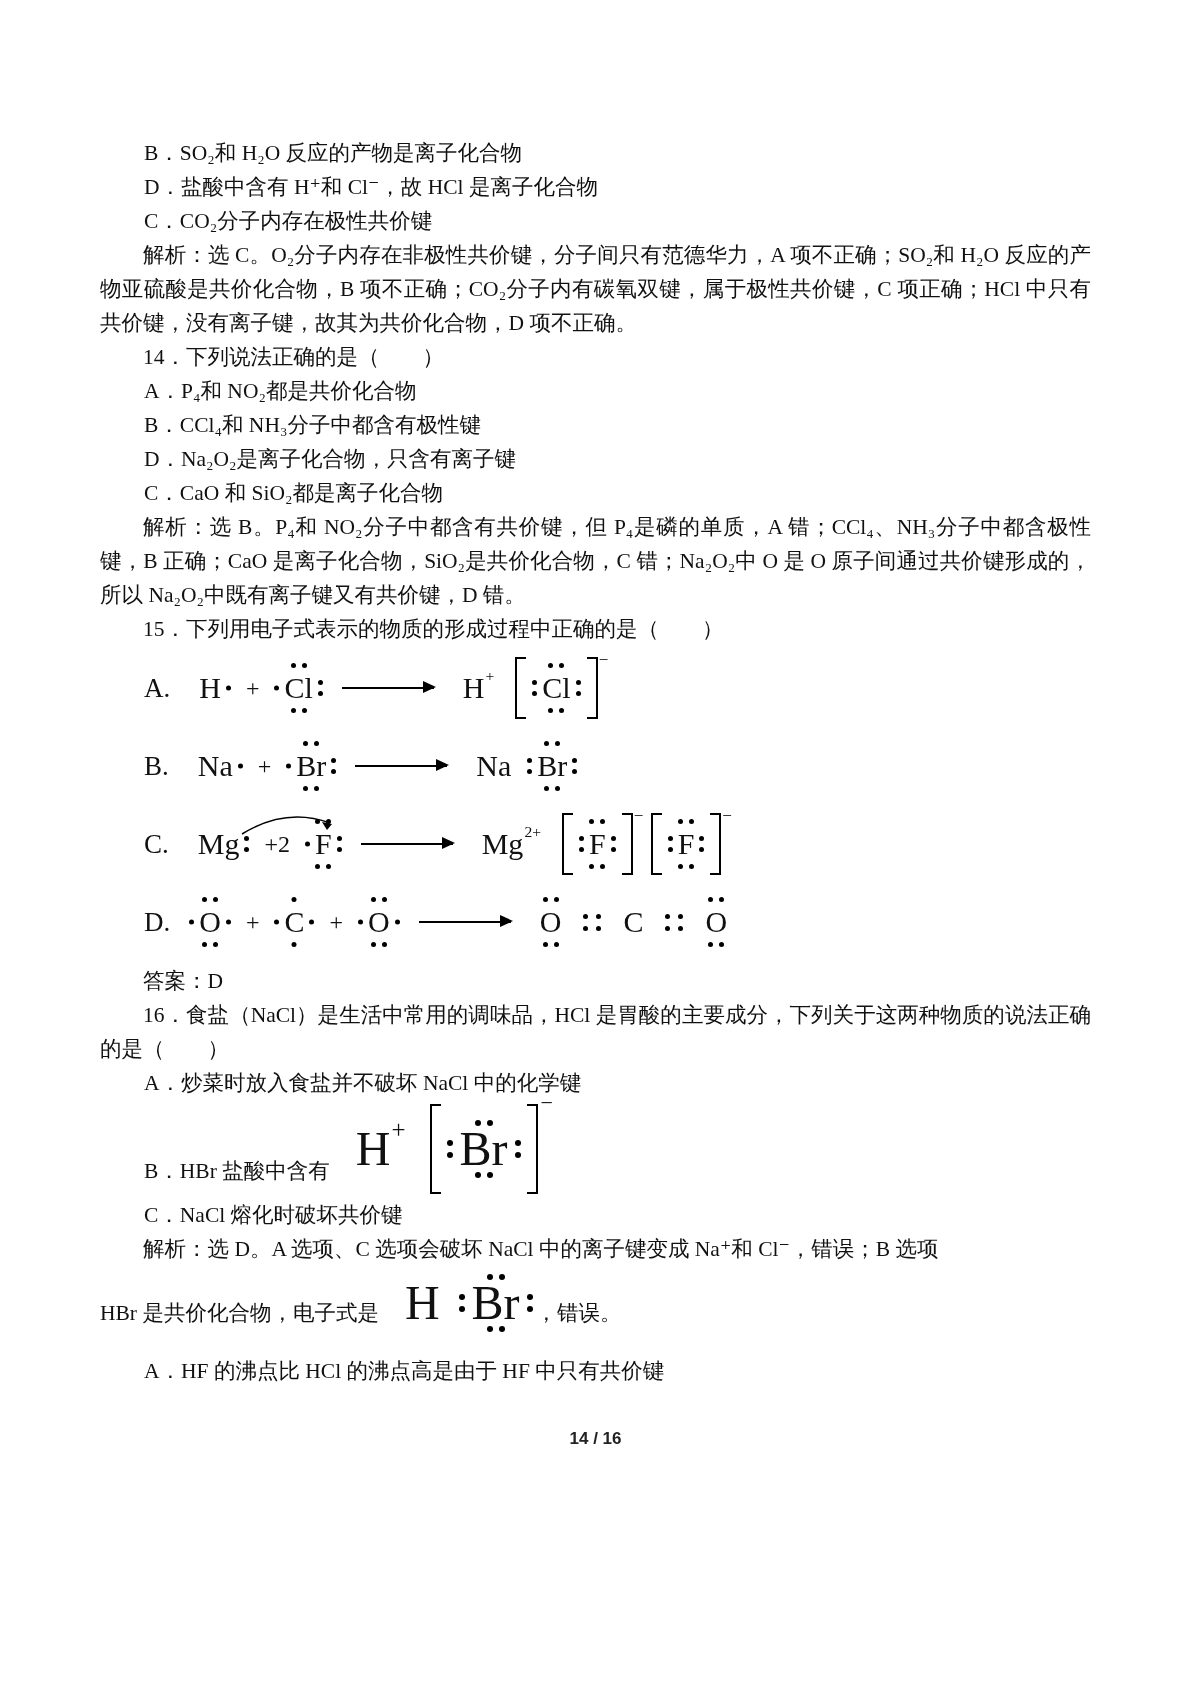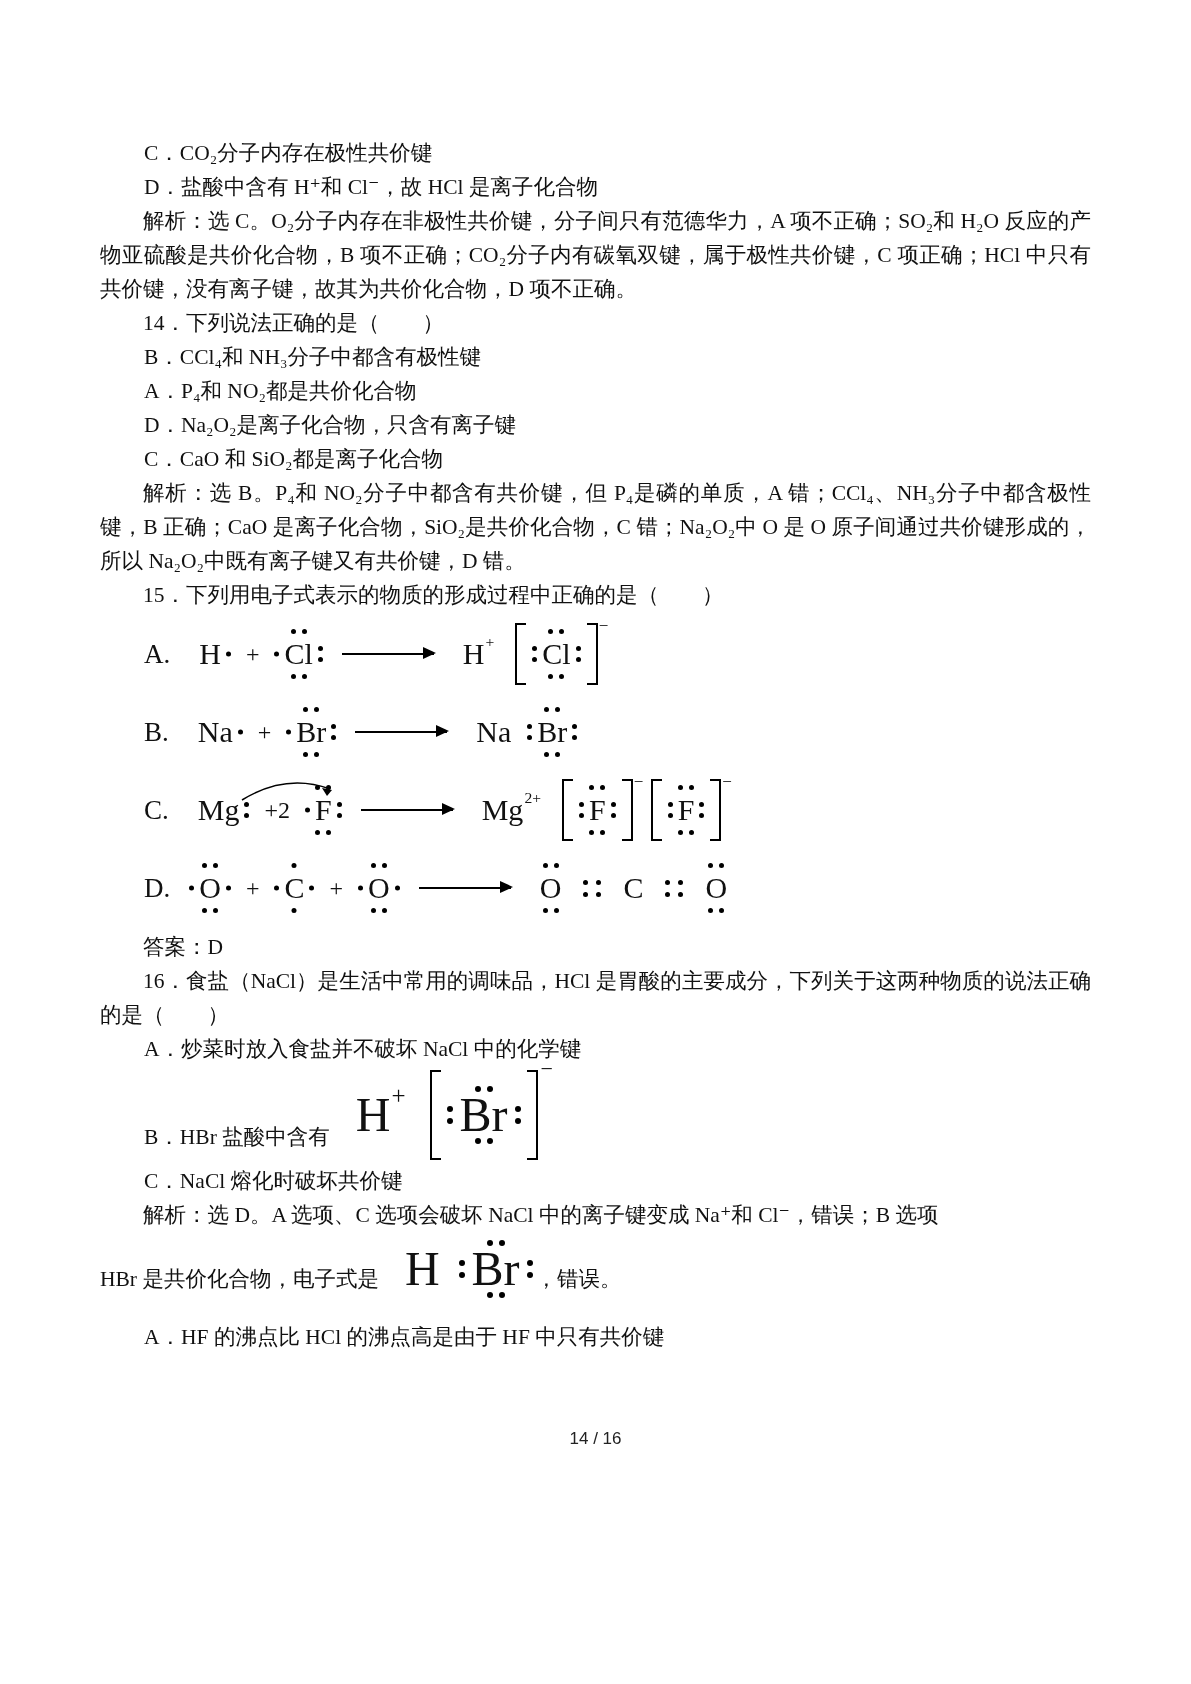--- a/index.html
+++ b/index.html
@@ -41,35 +41,36 @@
   .lg .bsup{top:-20px;left:14px;font-size:22px;}
   .pair4{display:grid;grid-template-columns:auto auto;gap:7px 8px;margin:0 9px;}
   .arc{position:absolute;left:96px;top:2px;pointer-events:none;}
 
   .inline-row{display:flex;align-items:flex-end;margin:4px 0;}
   .inline-row .txt{padding-bottom:6px;white-space:nowrap;}
   .gap{height:14px;}
   .footer{
     position:absolute;top:1422px;left:0;right:0;text-align:center;
     font-family:"Liberation Sans","DejaVu Sans",sans-serif;
-    font-weight:normal;font-size:17px;color:#222;
+    font-weight:bold;font-size:17px;color:#222;
   }
 </style>
 </head>
 <body>
 
 <div class="page">
 
+  <div class="opt">B．SO₂和 H₂O 反应的产物是离子化合物</div>
+  <div class="opt">D．盐酸中含有 H⁺和 Cl⁻，故 HCl 是离子化合物</div>
   <div class="opt">C．CO₂分子内存在极性共价键</div>
-  <div class="opt">D．盐酸中含有 H⁺和 Cl⁻，故 HCl 是离子化合物</div>
   <div class="para">解析：选 C。O₂分子内存在非极性共价键，分子间只有范德华力，A 项不正确；SO₂和 H₂O 反应的产物亚硫酸是共价化合物，B 项不正确；CO₂分子内有碳氧双键，属于极性共价键，C 项正确；HCl 中只有共价键，没有离子键，故其为共价化合物，D 项不正确。</div>
 
   <div class="para">14．下列说法正确的是（　　）</div>
+  <div class="opt">A．P₄和 NO₂都是共价化合物</div>
   <div class="opt">B．CCl₄和 NH₃分子中都含有极性键</div>
-  <div class="opt">A．P₄和 NO₂都是共价化合物</div>
   <div class="opt">D．Na₂O₂是离子化合物，只含有离子键</div>
   <div class="opt">C．CaO 和 SiO₂都是离子化合物</div>
   <div class="para">解析：选 B。P₄和 NO₂分子中都含有共价键，但 P₄是磷的单质，A 错；CCl₄、NH₃分子中都含极性键，B 正确；CaO 是离子化合物，SiO₂是共价化合物，C 错；Na₂O₂中 O 是 O 原子间通过共价键形成的，所以 Na₂O₂中既有离子键又有共价键，D 错。</div>
 
   <div class="para">15．下列用电子式表示的物质的形成过程中正确的是（　　）</div>
 
   <div class="formula md">
       <span class="f-label">A.</span>
       <span class="atom">
         <span class="sym">H</span>

